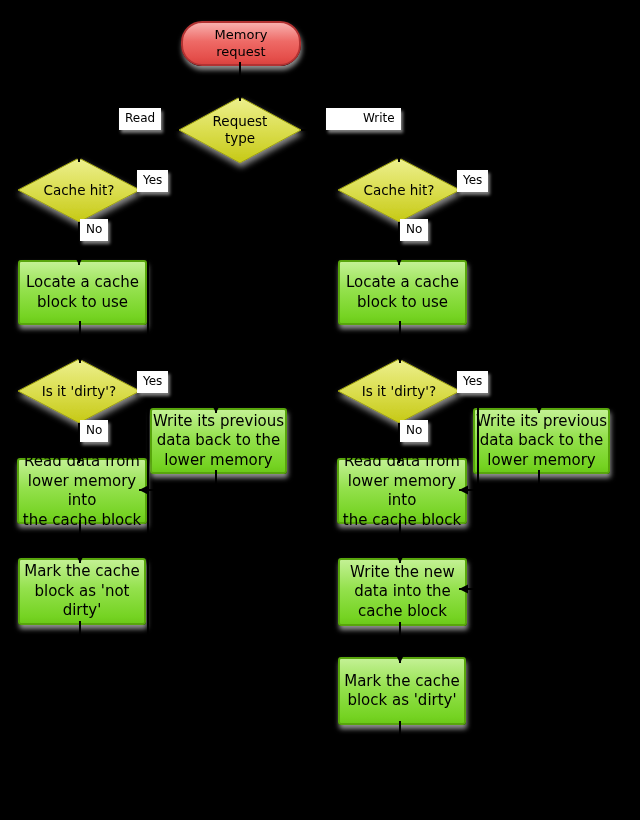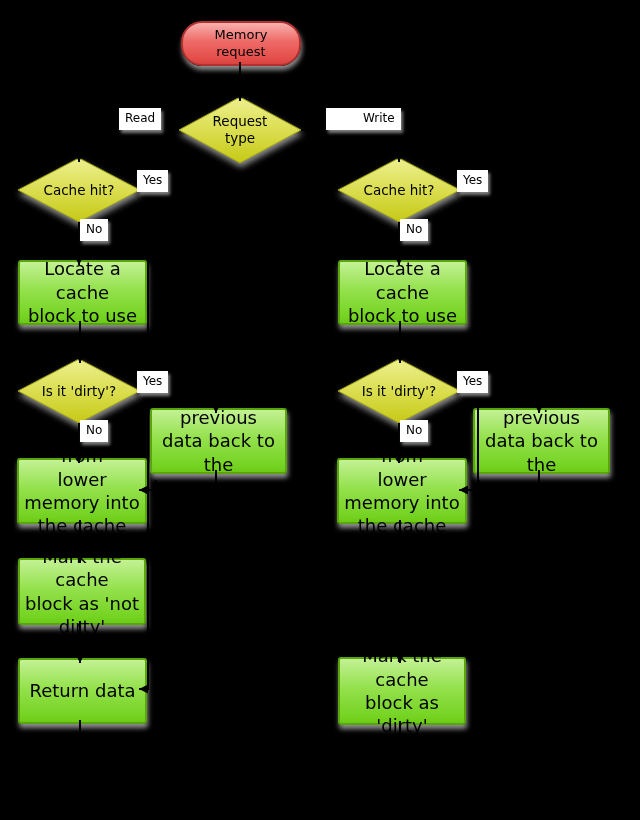--- a/index.html
+++ b/index.html
@@ -3,21 +3,21 @@
 <meta charset="utf-8">
 <style>
   html,body{margin:0;padding:0;background:#000;}
   #stage{
     position:relative; width:640px; height:820px; overflow:hidden;
     background:#000; font-family:"DejaVu Sans","Liberation Sans",sans-serif; color:#000;
   }
   #diagram-svg{position:absolute;left:0;top:0;z-index:2;pointer-events:none;}
   .node{
     position:absolute; z-index:1; display:flex; align-items:center; justify-content:center;
-    text-align:center; white-space:pre-line; line-height:1.3; font-size:18px;
+    text-align:center; white-space:pre-line; line-height:1.3; font-size:15px;
   }
   .box{
     border:2px solid #58a50c; border-radius:3px;
     background:linear-gradient(180deg,#c3f194 0%,#94e14d 45%,#75d322 90%,#6cca19 100%);
     box-shadow:1px 4px 5px rgba(152,152,152,.95);
   }
   .pill{
     border:2px solid #b23232; border-radius:21px; font-size:13px;
     background:linear-gradient(180deg,#f8b0ae 0%,#ee6a66 45%,#e54f4b 85%,#da4340 100%);
     box-shadow:1px 4px 5px rgba(152,152,152,.95);
@@ -80,21 +80,23 @@
 data back to the
 lower memory</div>
   <div class="node box" id="n-readdata-l">Read data from
 lower memory into
 the cache block</div>
   <div class="node box" id="n-readdata-r">Read data from
 lower memory into
 the cache block</div>
   <div class="node box" id="n-marknotdirty">Mark the cache
 block as 'not dirty'</div>
-  <div class="node box" id="n-returndata">Return data</div>
+  <div class="node box" id="n-writenew">Write the new
+data into the
+cache block</div>
   <div class="node box" id="n-markdirty">Mark the cache
 block as 'dirty'</div>
 
   <svg id="diagram-svg" width="640" height="820" viewBox="0 0 640 820">
     <defs>
       <linearGradient id="gradYellow" x1="0" y1="0" x2="0" y2="1">
         <stop offset="0" stop-color="#edf08f"></stop>
         <stop offset="0.55" stop-color="#d9dc4a"></stop>
         <stop offset="1" stop-color="#c6c915"></stop>
       </linearGradient>

